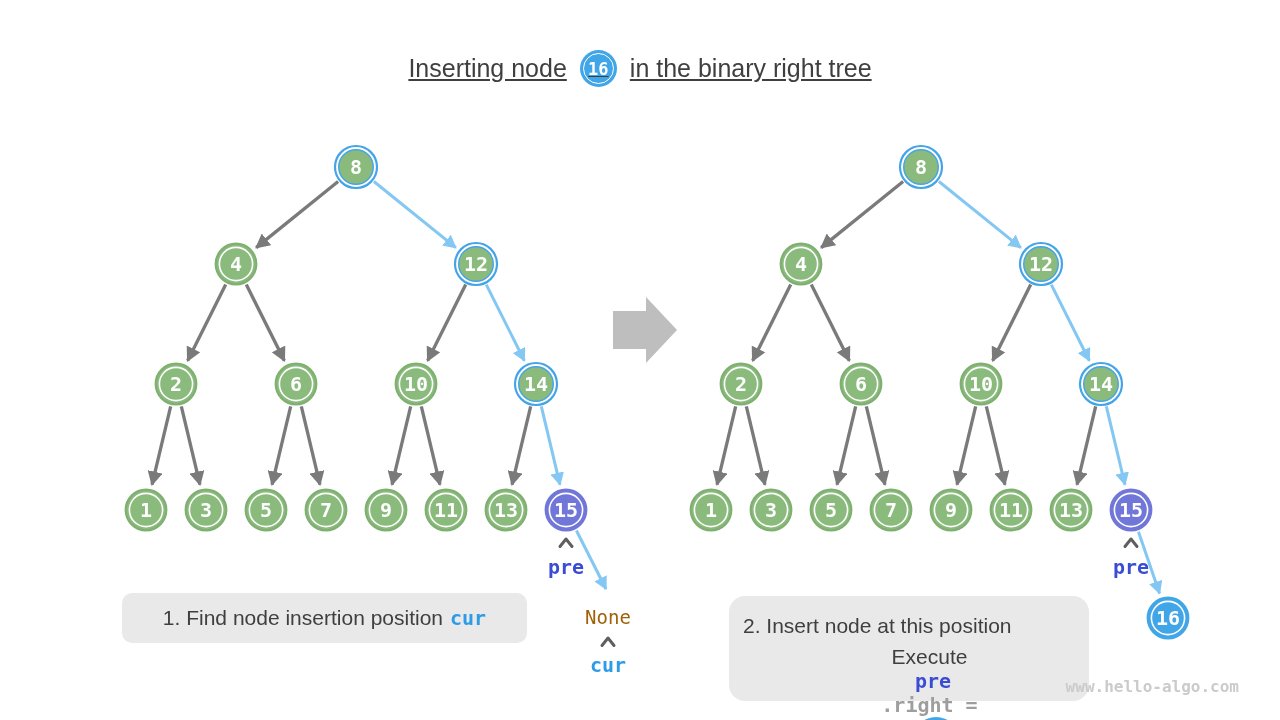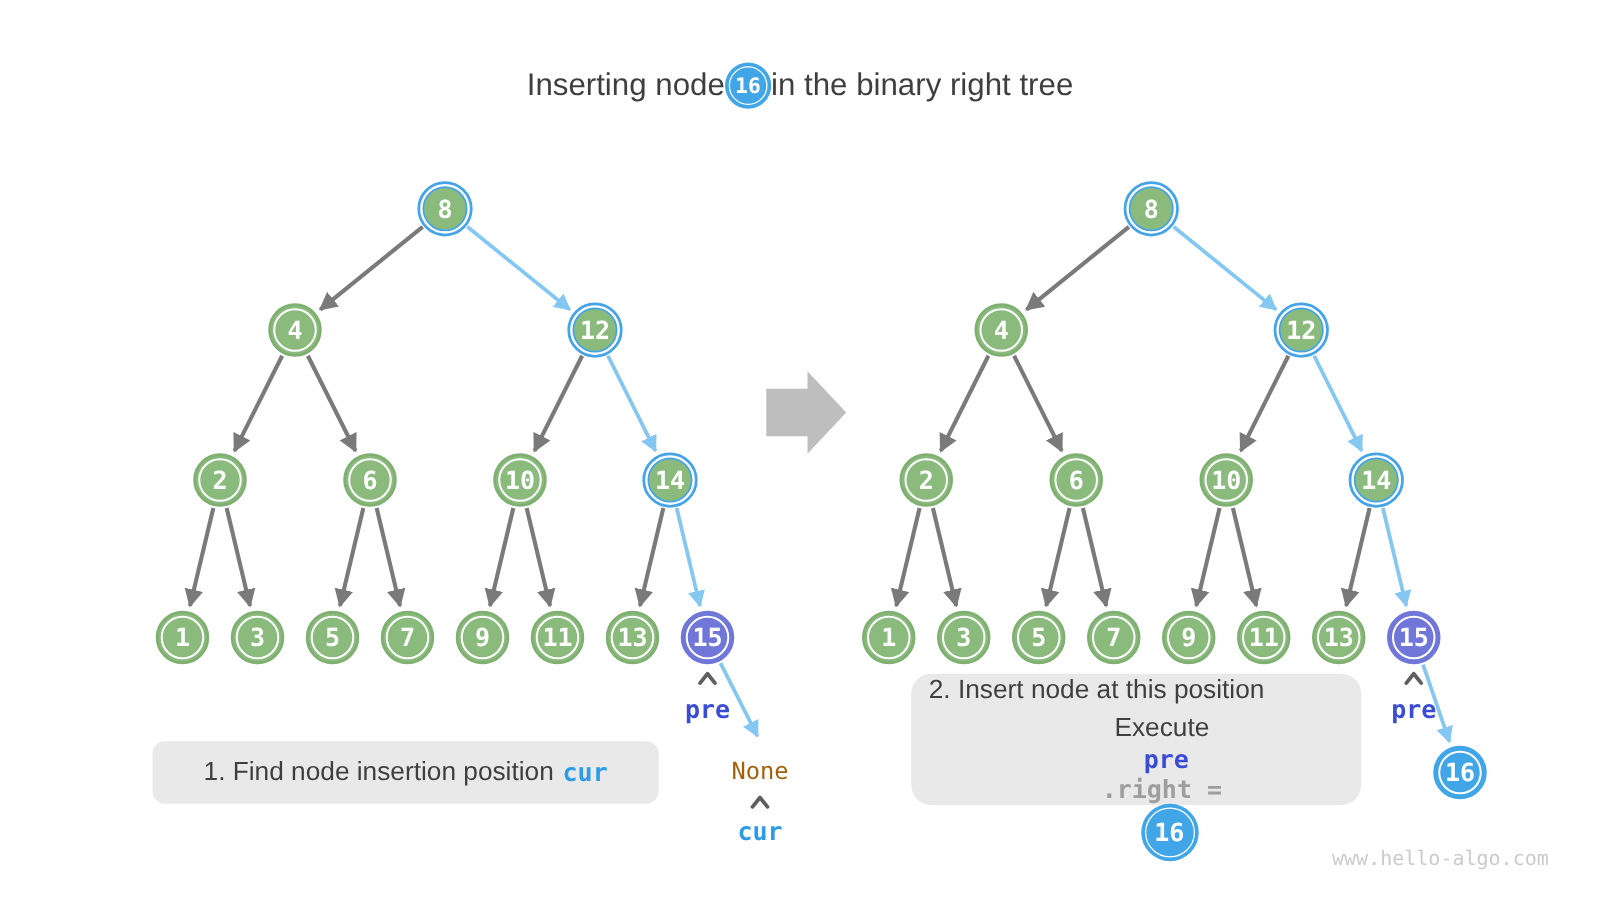--- a/index.html
+++ b/index.html
@@ -2,51 +2,51 @@
 <html><head>
 <meta charset="utf-8">
 <style>
   html,body{margin:0;padding:0;background:#fff;}
   .canvas{position:relative;width:1280px;height:720px;background:#ffffff;overflow:hidden;
           font-family:"Liberation Sans",sans-serif;}
   .diagram-svg{position:absolute;left:0;top:0;}
 
   
   .title-row{position:absolute;left:0;top:50px;width:100%;display:flex;justify-content:center;
-             align-items:center;color:#3f3f3f;font-size:25px;font-weight:500;}
+             align-items:center;gap:13px;color:#3f3f3f;font-size:25px;font-weight:500;text-decoration:underline;}
   .badge{position:relative;border-radius:50%;background:#41a6e8;display:flex;align-items:center;
          justify-content:center;color:#fff;font-family:"DejaVu Sans Mono","Liberation Mono",monospace;
          font-weight:bold;flex:0 0 auto;}
   .badge::before{content:"";position:absolute;inset:3px;border:1.6px solid #fff;border-radius:50%;}
   .badge-title{width:37px;height:37px;font-size:17px;}
   .badge-caption{width:46px;height:46px;font-size:20px;margin-left:12px;}
 
   
   .caption-1{position:absolute;left:122px;top:593px;width:405px;height:50px;background:#e9e9e9;
              border-radius:10px;display:flex;align-items:center;justify-content:center;
              font-size:21px;color:#3f3f3f;font-weight:500;}
-  .caption-2{position:absolute;left:729px;top:539px;width:360px;height:105px;background:#e9e9e9;
+  .caption-2{position:absolute;left:729px;top:596px;width:360px;height:105px;background:#e9e9e9;
              border-radius:16px;font-size:21px;color:#3f3f3f;font-weight:500;box-sizing:border-box;
-             }
+             padding-top:17px;}
   .caption-2 .line1{margin-left:14px;line-height:26px;}
   .caption-2 .line2{display:flex;align-items:center;margin:6px 0 0 41px;flex-direction:column;}
   .code{font-family:"DejaVu Sans Mono","Liberation Mono",monospace;font-weight:bold;font-size:20px;}
   .tok-pre{color:#3a4cd5;margin-left:7px;}
   .tok-rest{color:#9e9e9e;font-weight:bold;}
   .sp{width:7px;flex:0 0 auto;}
 
   
   .anno{position:absolute;transform:translate(-50%,-50%);white-space:nowrap;
         font-family:"DejaVu Sans Mono","Liberation Mono",monospace;}
   .pre-label{font-size:20px;font-weight:bold;color:#3a4cd5;}
   .cur-label{font-size:20px;font-weight:bold;color:#2e9be8;}
   .none-label{font-size:19px;color:#a16207;}
 
   .watermark{position:absolute;top:677px;right:41px;font-family:"DejaVu Sans Mono","Liberation Mono",monospace;
-             font-size:16px;color:#cbcbcb;}
+             font-size:16px;color:#cbcbcb;font-weight:bold;}
 </style>
 </head>
 <body>
 
 <div class="canvas">
 
   <svg class="diagram-svg" width="1280" height="720" viewBox="0 0 1280 720">
       <defs>
         <marker id="mk-gray" markerWidth="5" markerHeight="4.6" refX="4" refY="2.3" orient="auto">
           <path d="M0,0 L4.4,2.3 L0,4.6 Z" fill="#7a7a7a"></path>

